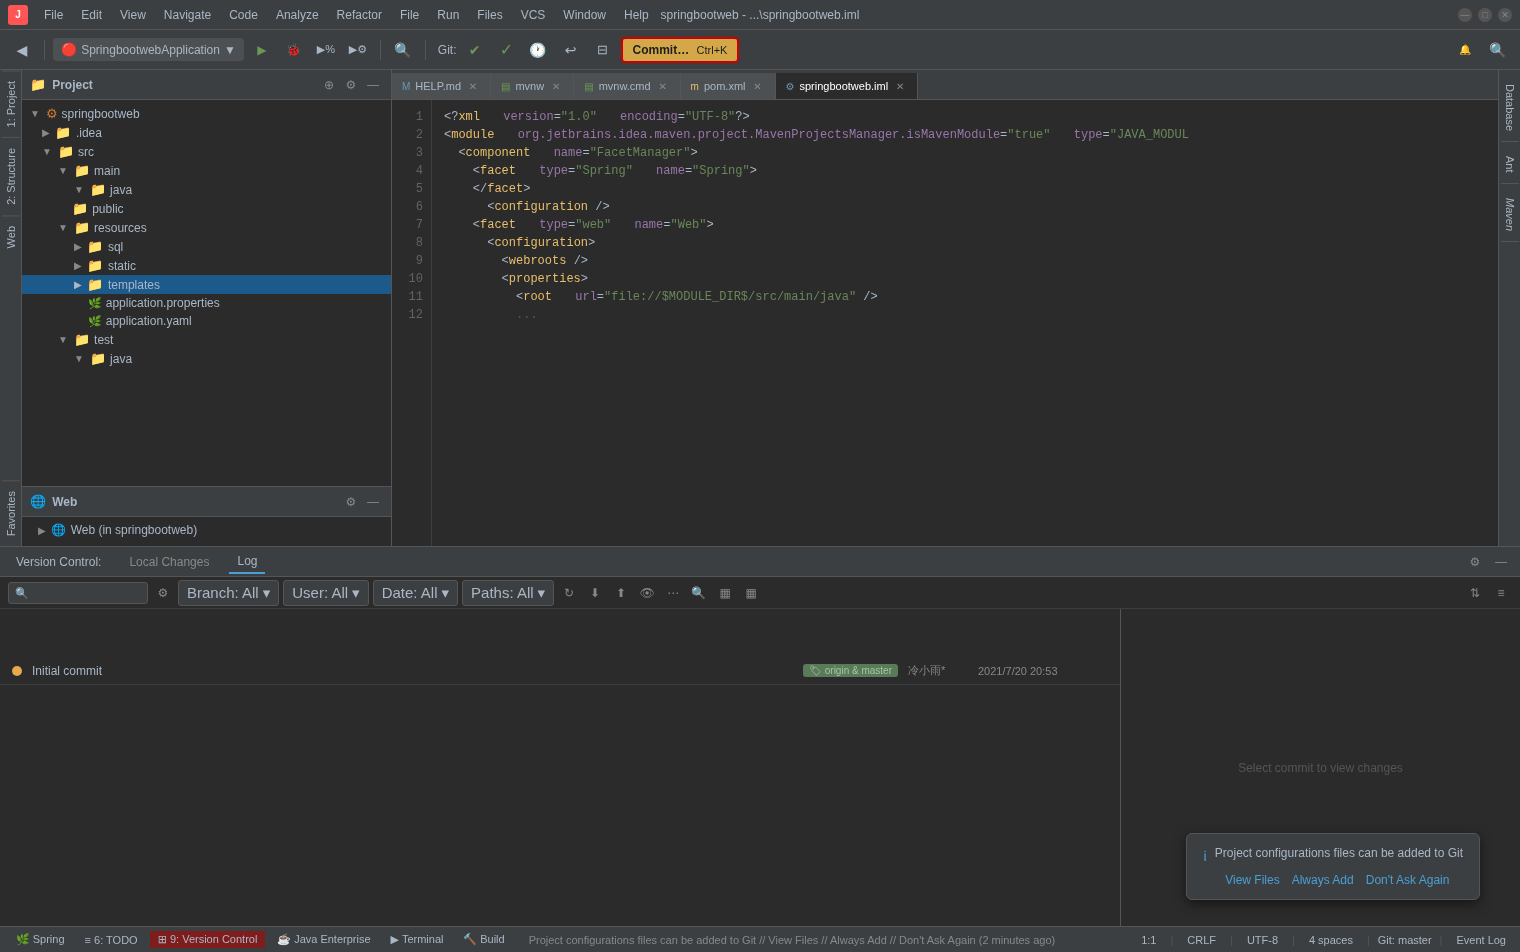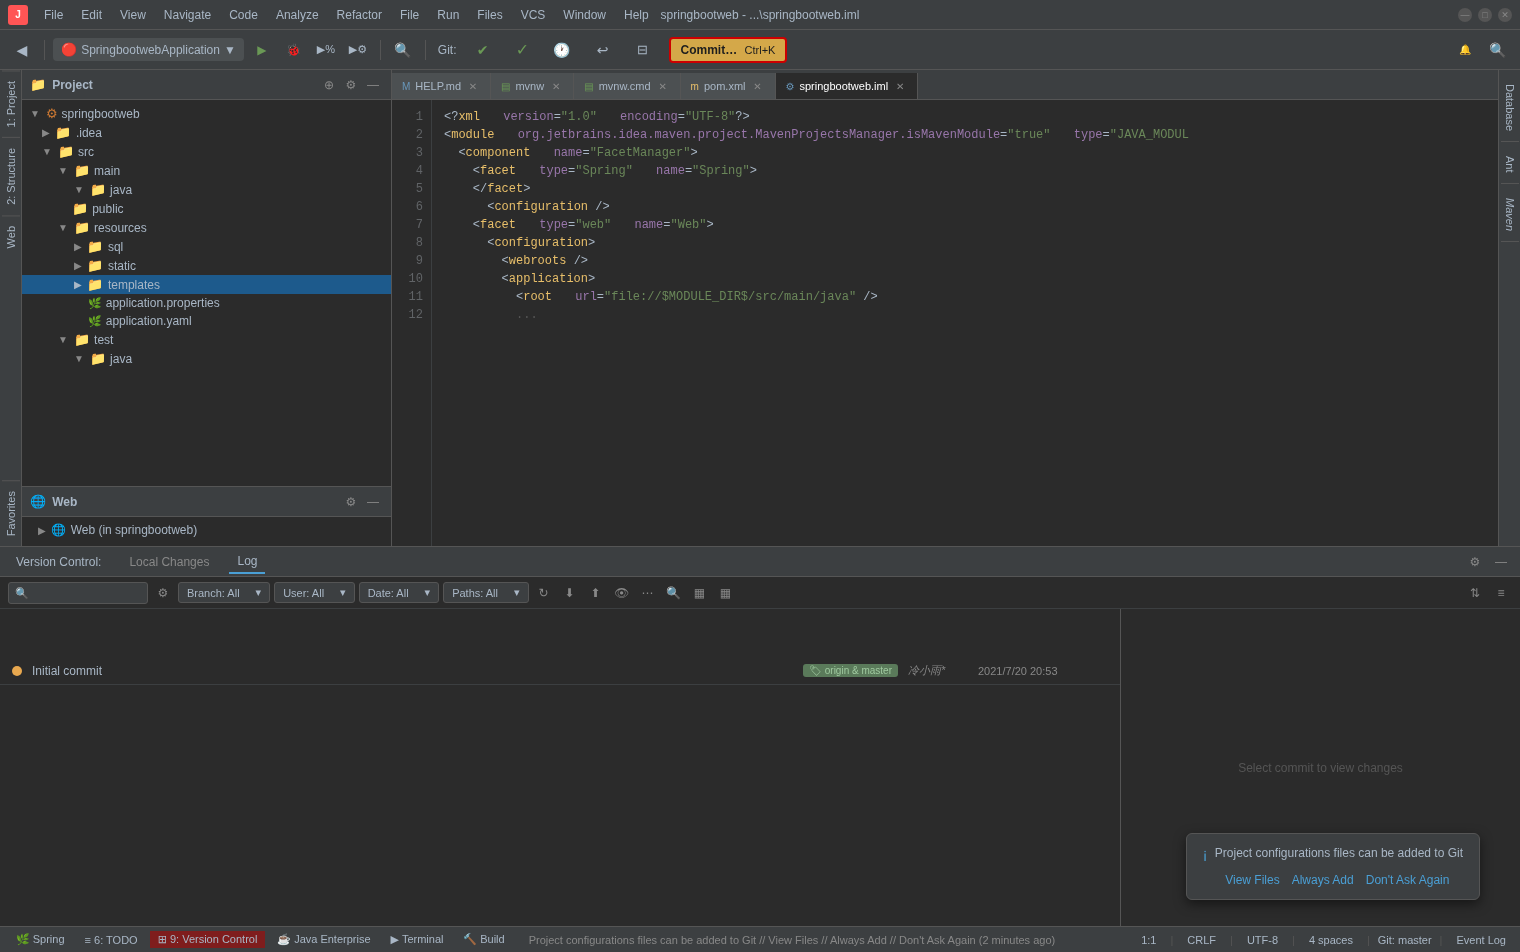--- a/index.html
+++ b/index.html
@@ -120,21 +120,21 @@
       justify-content: center;
       border-radius: 3px;
       cursor: pointer;
     }
     .run-btn.green { color: #6a9955; }
 
     
     .git-section {
       display: flex;
       align-items: center;
-      gap: 12px;
+      gap: 4px;
       margin-left: 4px;
     }
     .git-label {
       color: #a9b7c6;
       font-size: 12px;
     }
     .commit-popup-btn {
       background: #d4a849;
       color: #1e1e1e;
       border: 2px solid #cc0000;
@@ -356,28 +356,28 @@
       background: #3c3f41;
       border: 1px solid #555;
       border-radius: 3px;
       padding: 0 6px;
       color: #a9b7c6;
       font-size: 11px;
     }
     .filter-btn {
       display: flex;
       align-items: center;
-      gap: 16px;
+      gap: 4px;
       padding: 3px 8px;
       background: #3c3f41;
       border: 1px solid #555;
       border-radius: 3px;
       cursor: pointer;
       color: #a9b7c6;
-      font-size: 11px;
+      font-size: 15px;
     }
     .small-icon-btn {
       width: 22px;
       height: 22px;
       display: flex;
       align-items: center;
       justify-content: center;
       cursor: pointer;
       color: #888;
       border-radius: 2px;
@@ -417,21 +417,20 @@
       border-radius: 3px;
       font-size: 10px;
       display: flex;
       align-items: center;
       gap: 3px;
     }
     .commit-author {
       color: #888;
       font-size: 11px;
       min-width: 60px;
-      font-style: italic;
     }
     .commit-date {
       color: #888;
       font-size: 11px;
       min-width: 130px;
     }
 
     
     #notification-bar {
       position: absolute;
@@ -815,21 +814,21 @@
         <div id="code-content">
           <div class="code-line"><span class="xml-bracket">&lt;?</span><span class="xml-tag">xml</span> <span class="xml-attr">version</span>=<span class="xml-val">"1.0"</span> <span class="xml-attr">encoding</span>=<span class="xml-val">"UTF-8"</span><span class="xml-bracket">?&gt;</span></div>
           <div class="code-line"><span class="xml-bracket">&lt;</span><span class="xml-tag">module</span> <span class="xml-attr">org.jetbrains.idea.maven.project.MavenProjectsManager.isMavenModule</span>=<span class="xml-val">"true"</span> <span class="xml-attr">type</span>=<span class="xml-val">"JAVA_MODUL</span></div>
           <div class="code-line">  <span class="xml-bracket">&lt;</span><span class="xml-tag">component</span> <span class="xml-attr">name</span>=<span class="xml-val">"FacetManager"</span><span class="xml-bracket">&gt;</span></div>
           <div class="code-line">    <span class="xml-bracket">&lt;</span><span class="xml-tag">facet</span> <span class="xml-attr">type</span>=<span class="xml-val">"Spring"</span> <span class="xml-attr">name</span>=<span class="xml-val">"Spring"</span><span class="xml-bracket">&gt;</span></div>
           <div class="code-line">    <span class="xml-bracket">&lt;/</span><span class="xml-tag">facet</span><span class="xml-bracket">&gt;</span></div>
           <div class="code-line">      <span class="xml-bracket">&lt;</span><span class="xml-tag">configuration</span> <span class="xml-bracket">/&gt;</span></div>
           <div class="code-line">    <span class="xml-bracket">&lt;</span><span class="xml-tag">facet</span> <span class="xml-attr">type</span>=<span class="xml-val">"web"</span> <span class="xml-attr">name</span>=<span class="xml-val">"Web"</span><span class="xml-bracket">&gt;</span></div>
           <div class="code-line">      <span class="xml-bracket">&lt;</span><span class="xml-tag">configuration</span><span class="xml-bracket">&gt;</span></div>
           <div class="code-line">        <span class="xml-bracket">&lt;</span><span class="xml-tag">webroots</span> <span class="xml-bracket">/&gt;</span></div>
-          <div class="code-line">        <span class="xml-bracket">&lt;</span><span class="xml-tag">application</span><span class="xml-bracket">&gt;</span></div>
+          <div class="code-line">        <span class="xml-bracket">&lt;</span><span class="xml-tag">properties</span><span class="xml-bracket">&gt;</span></div>
           <div class="code-line">          <span class="xml-bracket">&lt;</span><span class="xml-tag">root</span> <span class="xml-attr">url</span>=<span class="xml-val">"file://$MODULE_DIR$/src/main/java"</span> <span class="xml-bracket">/&gt;</span></div>
           <div class="code-line">          <span style="color:#555;">...</span></div>
         </div>
       </div>
     </div>
 
     <div id="right-sidebar-icons">
       <div class="right-vert-tab">Database</div>
       <div class="right-vert-tab">Ant</div>
       <div class="right-vert-tab" style="font-style:italic;">Maven</div>

